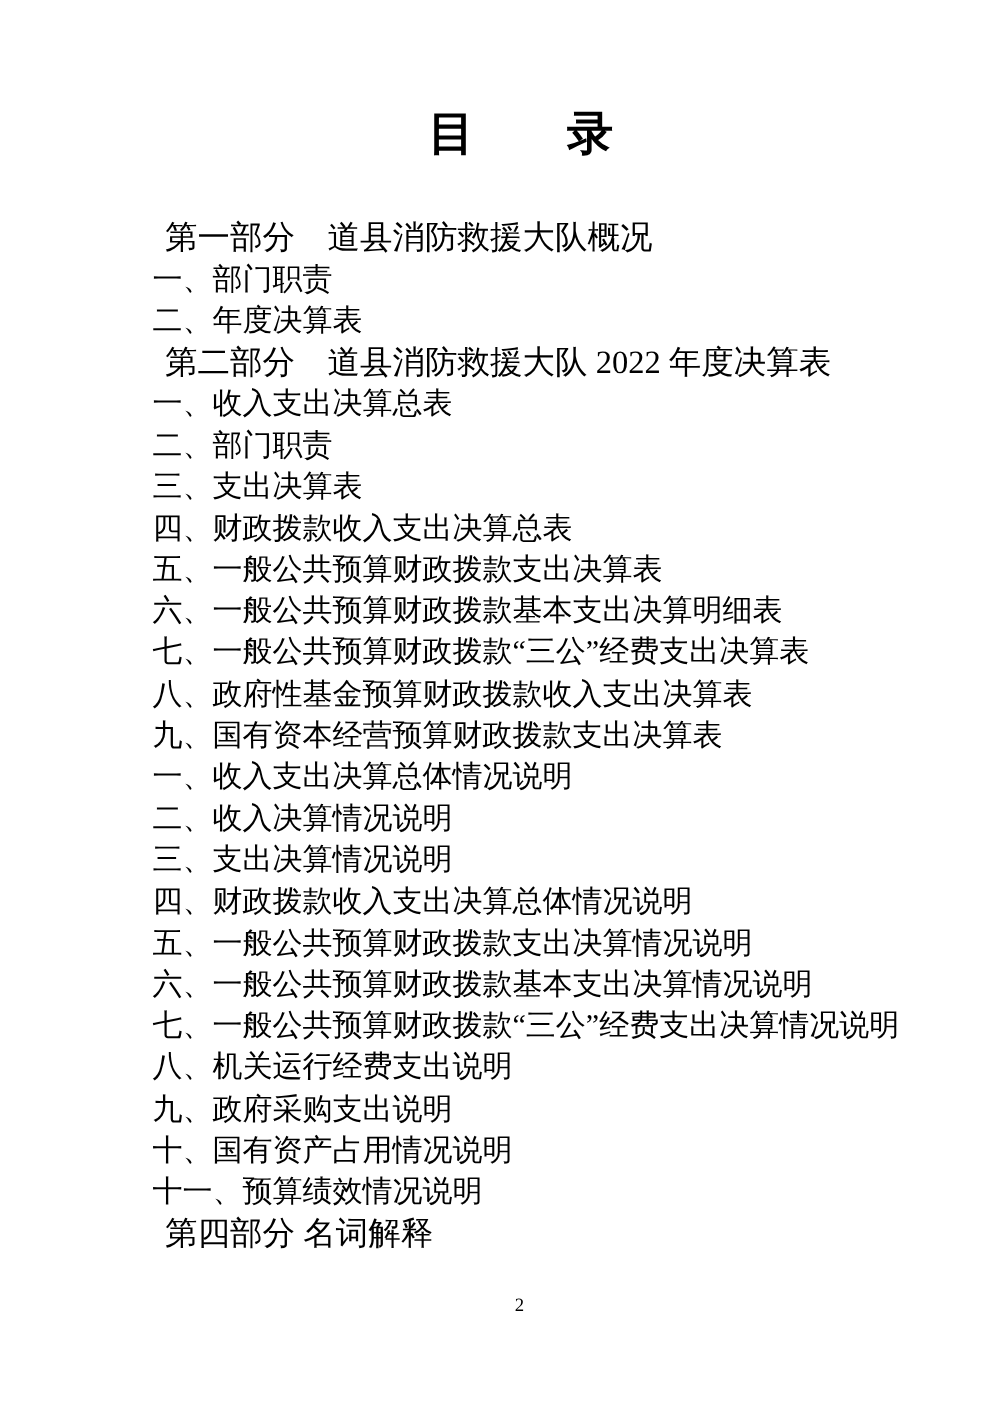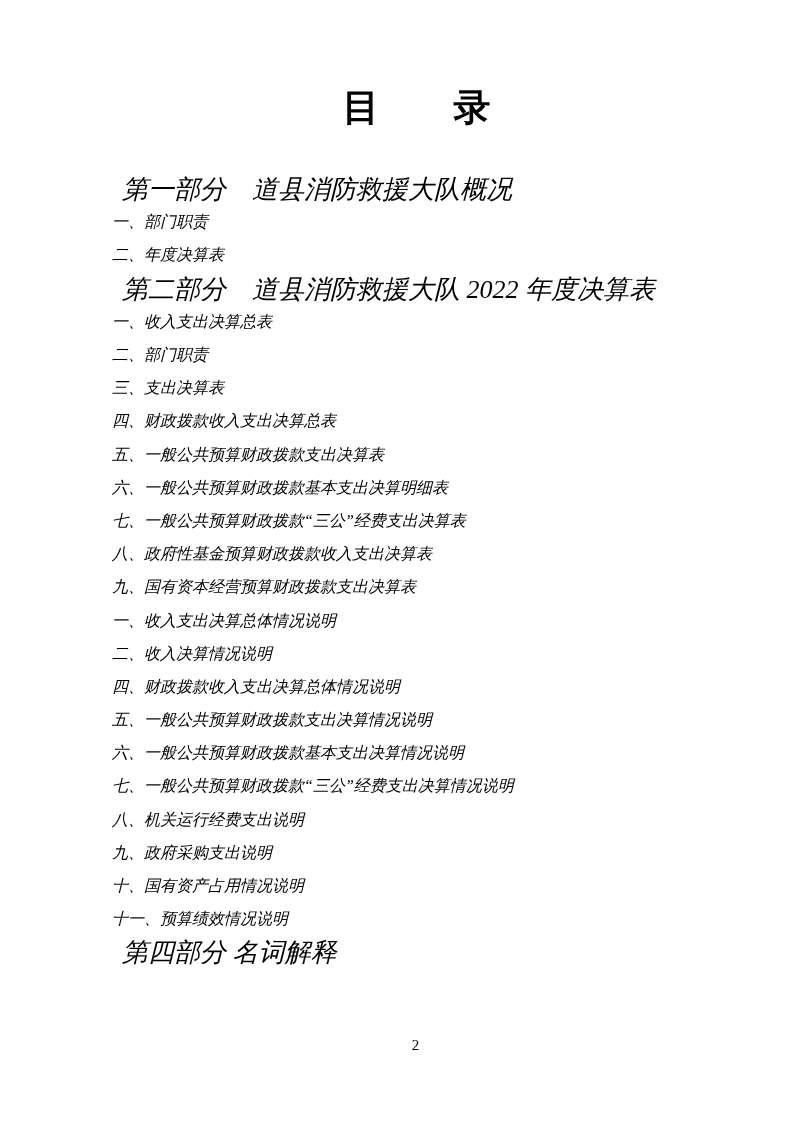--- a/index.html
+++ b/index.html
@@ -19,29 +19,28 @@
     text-align: center;
     transform: translateX(20px);
     font-weight: bold;
     font-size: 37px;
     line-height: 48px;
     white-space: pre;
   }
   .toc {
     position: absolute;
     top: 173px;
-    left: 112px;
+    left: 122px;
     width: 620px;
-    font-style: italic;
   }
   .toc-line {
     height: 33.2px;
     display: flex;
     align-items: center;
-    font-size: 16px;
+    font-size: 24px;
     white-space: pre;
   }
   .toc-line.heading {
     font-size: 26px;
     padding-left: 10px;
   }
   .page-num {
     position: absolute;
     top: 1036px;
     left: 0;
@@ -68,20 +67,21 @@
   <div class="toc-line">三、支出决算表</div>
   <div class="toc-line">四、财政拨款收入支出决算总表</div>
   <div class="toc-line">五、一般公共预算财政拨款支出决算表</div>
   <div class="toc-line">六、一般公共预算财政拨款基本支出决算明细表</div>
   <div class="toc-line">七、一般公共预算财政拨款“三公”经费支出决算表</div>
   <div class="toc-line">八、政府性基金预算财政拨款收入支出决算表</div>
   <div class="toc-line">九、国有资本经营预算财政拨款支出决算表</div>
 
   <div class="toc-line">一、收入支出决算总体情况说明</div>
   <div class="toc-line">二、收入决算情况说明</div>
+  <div class="toc-line">三、支出决算情况说明</div>
   <div class="toc-line">四、财政拨款收入支出决算总体情况说明</div>
   <div class="toc-line">五、一般公共预算财政拨款支出决算情况说明</div>
   <div class="toc-line">六、一般公共预算财政拨款基本支出决算情况说明</div>
   <div class="toc-line">七、一般公共预算财政拨款“三公”经费支出决算情况说明</div>
   <div class="toc-line">八、机关运行经费支出说明</div>
   <div class="toc-line">九、政府采购支出说明</div>
   <div class="toc-line">十、国有资产占用情况说明</div>
   <div class="toc-line">十一、预算绩效情况说明</div>
 
   <div class="toc-line heading">第四部分 名词解释</div>

